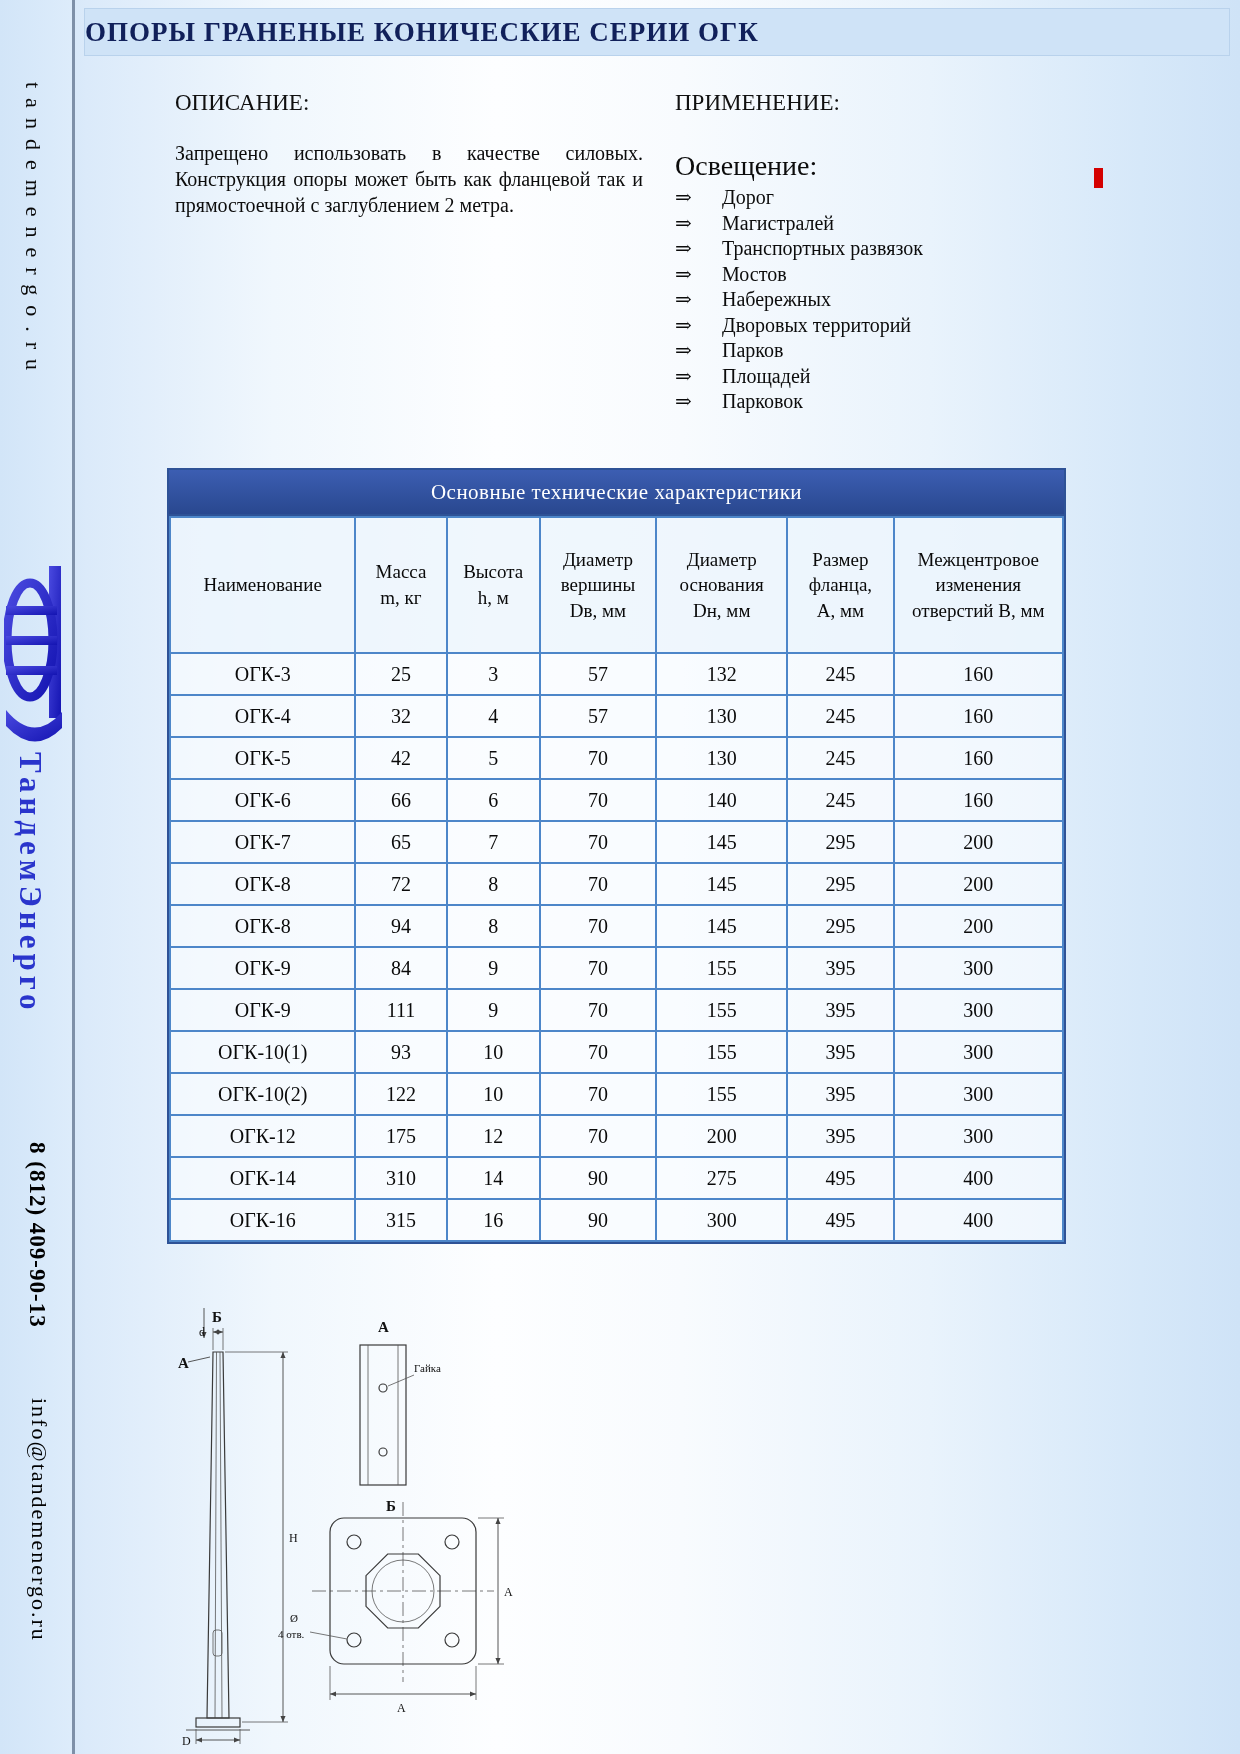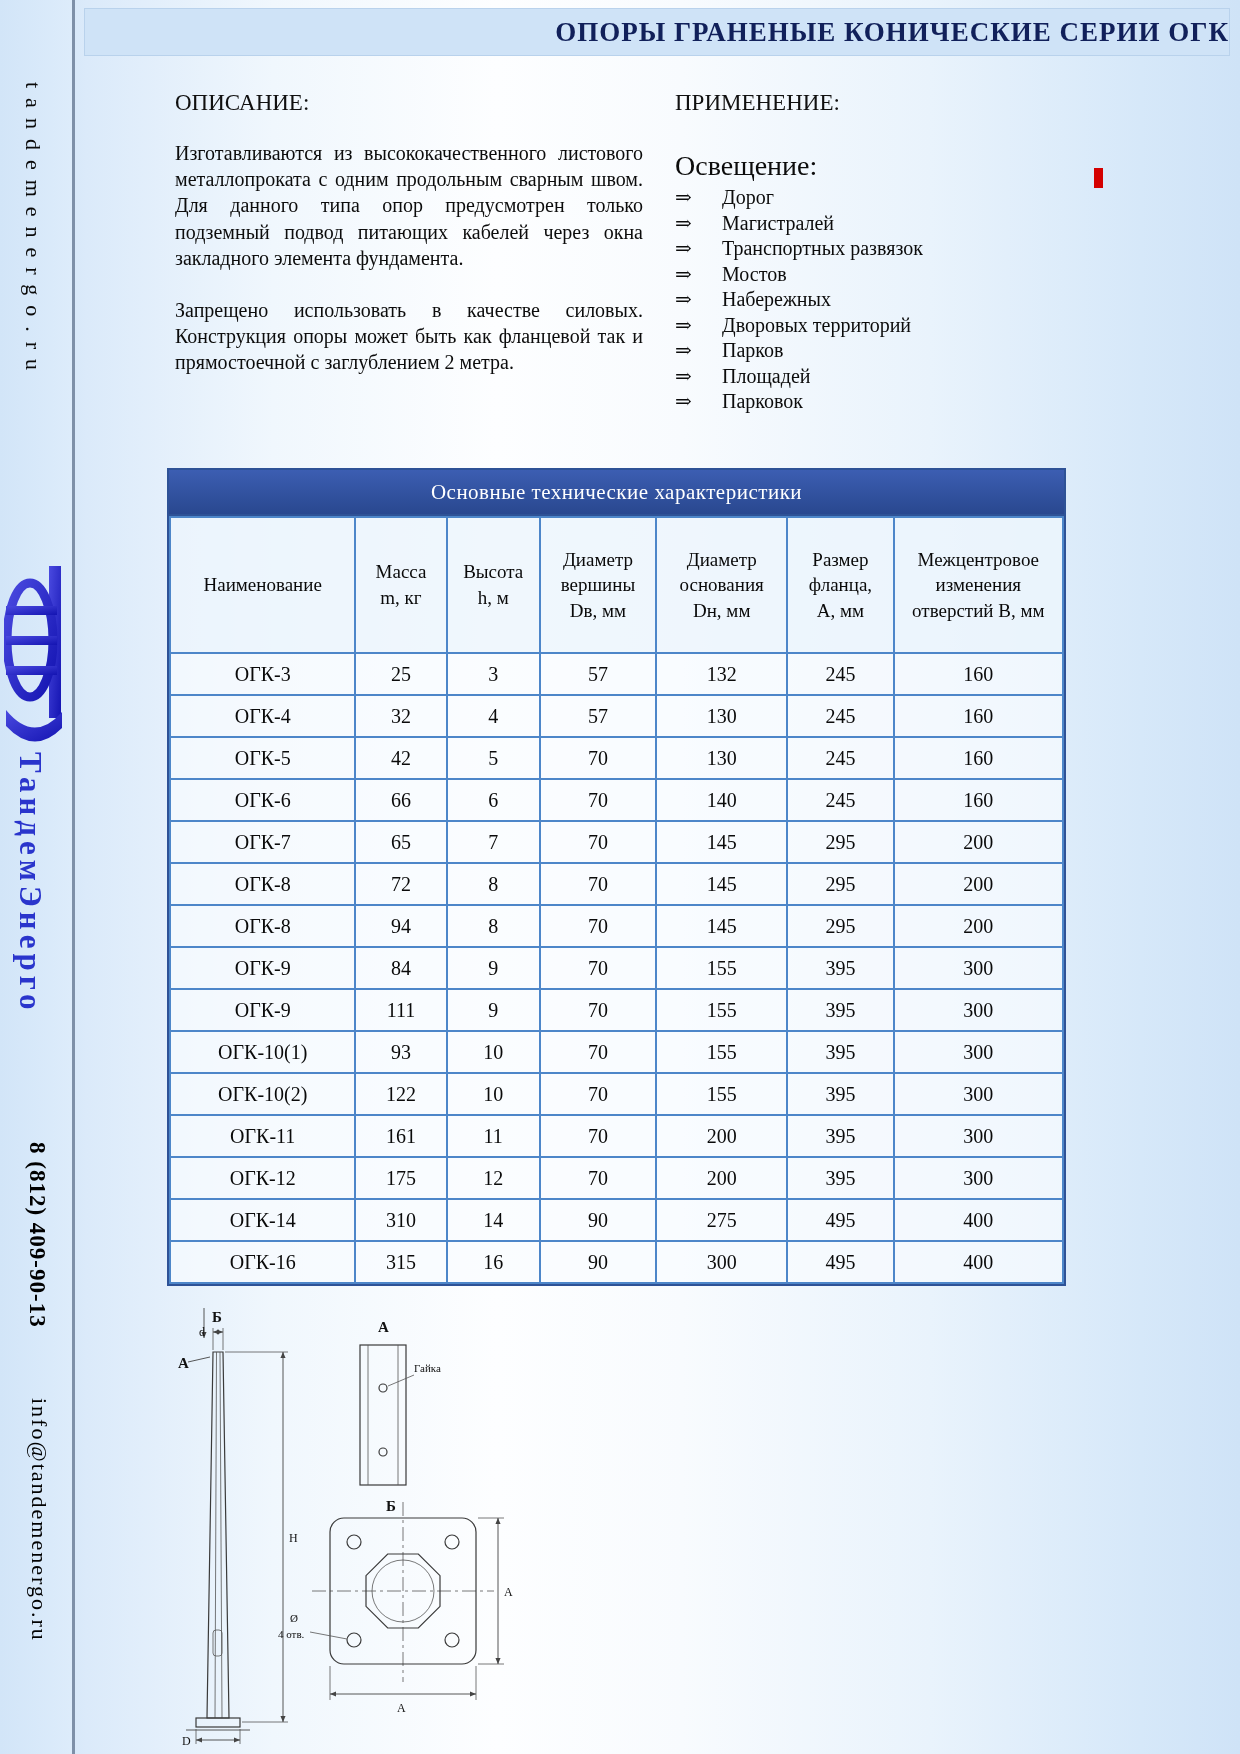--- a/index.html
+++ b/index.html
@@ -15,21 +15,21 @@
   .v-text { position:absolute; writing-mode:vertical-rl; white-space:nowrap;
     font-family:"Liberation Serif","DejaVu Serif",serif; }
   .website { left:20px; top:82px;  font-size:22px; letter-spacing:10px; color:#0a0a0a; }
   .brand   { left:12px; top:752px; font-size:31px; font-weight:bold; letter-spacing:5px; color:#2a35cc; }
   .phone   { left:24px; top:1142px; font-size:23px; font-weight:bold; letter-spacing:1px; color:#000; }
   .email   { left:26px; top:1398px; font-size:22px; letter-spacing:2px; color:#000; }
   .logo { position:absolute; left:4px; top:560px; }
 
   .header-band { position:absolute; left:84px; top:8px; width:1146px; height:48px;
     background:#cfe3f7; border:1px solid #b9d2ec; box-sizing:border-box;
-    display:flex; align-items:center; justify-content:flex-end; }
+    display:flex; align-items:center; justify-content:flex-start; }
   .page-title { margin:0; font-size:27px; font-weight:bold; color:#11205a; letter-spacing:1px; }
 
   .red-mark { position:absolute; left:1094px; top:168px; width:9px; height:20px; background:#d40000; }
 
   .sec-heading { font-size:23px; color:#101010; }
 
   .desc { position:absolute; left:175px; top:90px; width:468px; }
   .desc .sec-heading { margin-bottom:24px; }
   .desc p { margin:0 0 26px 0; font-size:20px; line-height:1.31; text-align:justify; color:#0c0c0c; }
 
@@ -91,21 +91,20 @@
   <div class="divider"></div>
 
   <div class="header-band">
     <h1 class="page-title">ОПОРЫ ГРАНЕНЫЕ КОНИЧЕСКИЕ СЕРИИ ОГК</h1>
   </div>
 
   <div class="red-mark"></div>
 
   <div class="desc">
     <div class="sec-heading">ОПИСАНИЕ:</div>
-    <p>Изготавливаются из высококачественного ли­стового металлопроката с одним продольным сварным швом. Для данного типа опор преду­смотрен только подземный подвод питающих кабелей через окна закладного элемента фунда­мента.</p>
     <p>Запрещено использовать в качестве силовых. Конструкция опоры может быть как фланцевой так и прямостоечной с заглублением 2 метра.</p>
   </div>
 
   <div class="apply">
     <div class="sec-heading">ПРИМЕНЕНИЕ:</div>
     <div class="subheading">Освещение:</div>
     <ul id="apply-list">
         <li>
           <span class="arr">⇒</span>
           <span>Дорог</span>
@@ -286,29 +285,20 @@
           <tr>
             <td>ОГК-10(2)</td>
             <td>122</td>
             <td>10</td>
             <td>70</td>
             <td>155</td>
             <td>395</td>
             <td>300</td>
           </tr>
           <tr>
-            <td>ОГК-11</td>
-            <td>161</td>
-            <td>11</td>
-            <td>70</td>
-            <td>200</td>
-            <td>395</td>
-            <td>300</td>
-          </tr>
-          <tr>
             <td>ОГК-12</td>
             <td>175</td>
             <td>12</td>
             <td>70</td>
             <td>200</td>
             <td>395</td>
             <td>300</td>
           </tr>
           <tr>
             <td>ОГК-14</td>

